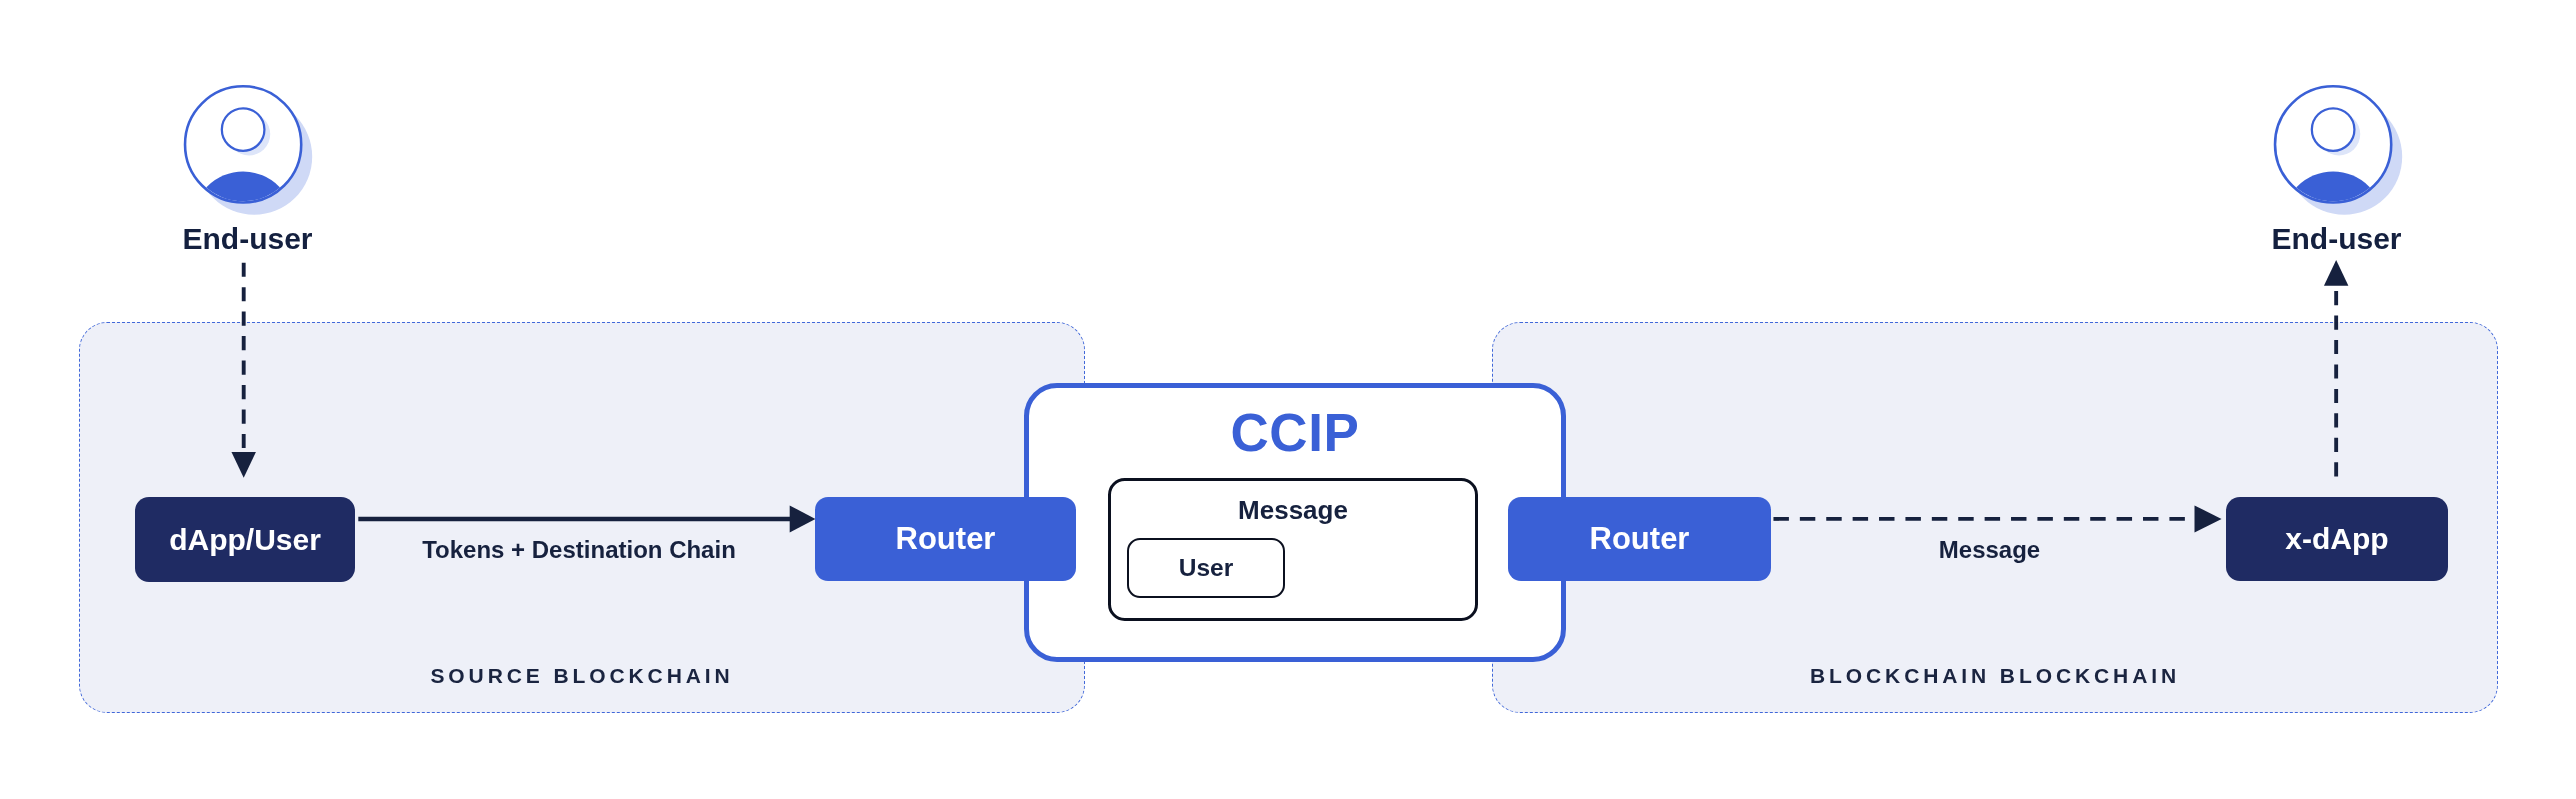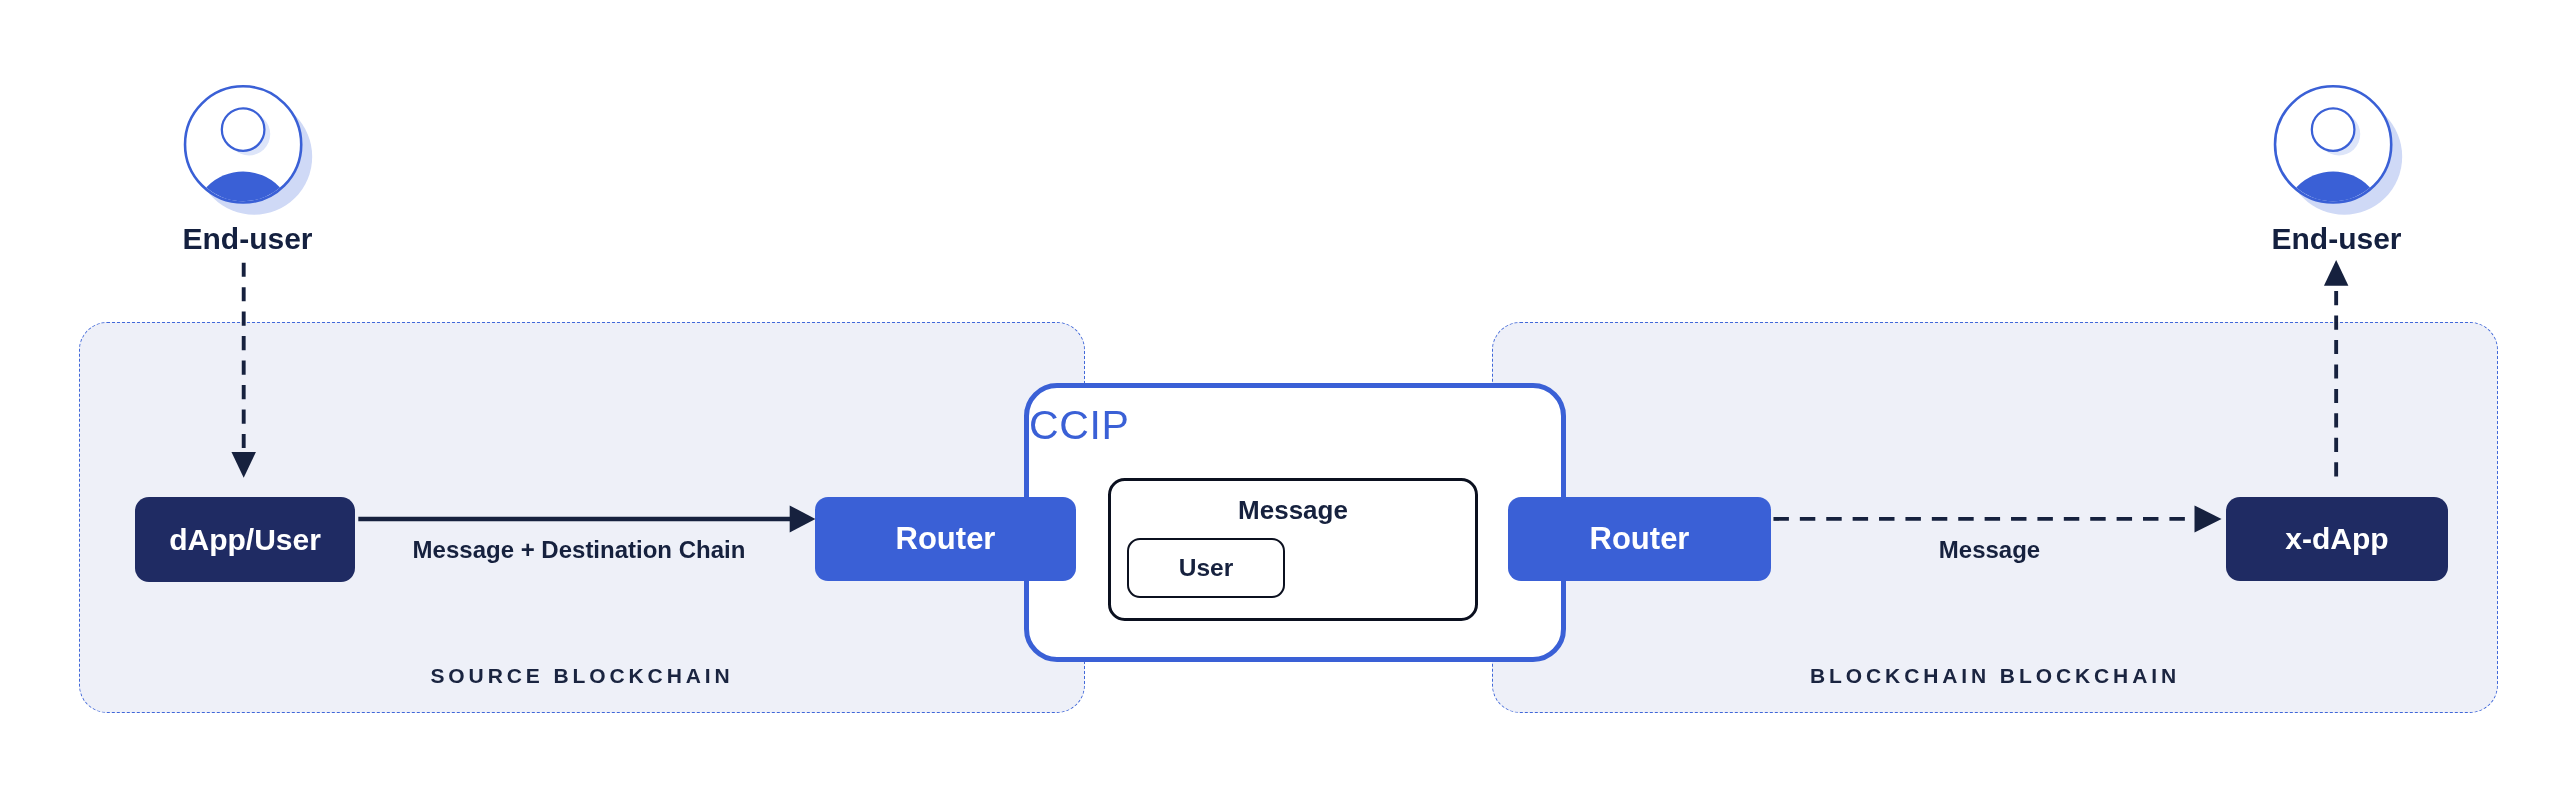--- a/index.html
+++ b/index.html
@@ -26,21 +26,21 @@
   }
   .lbl-msg-dest{left:386px;top:536px;width:386px;}
   .lbl-msg{left:1893px;top:536px;width:193px;}
   
   .ccip{
     position:absolute;left:1024px;top:383px;width:542px;height:279px;
     background:#ffffff;border:5.2px solid #3a60d6;border-radius:33px;
     box-sizing:border-box;
   }
   .ccip-title{
-    margin-top:14px;font-size:41px;font-weight:normal;
+    margin-top:14px;text-align:center;font-size:53px;font-weight:bold;
     color:#3a60d6;letter-spacing:0.6px;
   }
   .message-box{
     position:absolute;left:79px;top:90px;width:370px;height:143px;
     background:#ffffff;border:3.2px solid #0b101f;border-radius:16.7px;
     box-sizing:border-box;
   }
   .message-title{margin-top:14px;text-align:center;font-size:26px;font-weight:700;color:#16213e;}
   .payload-box{
     position:absolute;top:57px;width:158px;height:60px;
@@ -101,21 +101,21 @@
       <line x1="2754" y1="806" x2="3410" y2="806" stroke="#16213e" stroke-width="6" stroke-dasharray="24 17"></line>
       <polygon points="3450,806 3408,785 3408,827" fill="#16213e"></polygon>
     </g>
 
     <g>
       <line x1="3628" y1="740" x2="3628" y2="446" stroke="#16213e" stroke-width="6" stroke-dasharray="22 16"></line>
       <polygon points="3628,404 3609,444 3647,444" fill="#16213e"></polygon>
     </g>
   </svg>
 
-  <div class="arrow-label lbl-msg-dest">Message + Destination Chain</div>
+  <div class="arrow-label lbl-msg-dest">Tokens + Destination Chain</div>
   <div class="arrow-label lbl-msg">Message</div>
 
   <div class="ccip">
     <div class="ccip-title">CCIP</div>
     <div class="message-box">
       <div class="message-title">Message</div>
       <div class="payload-box data">User</div>
     </div>
   </div>
 

